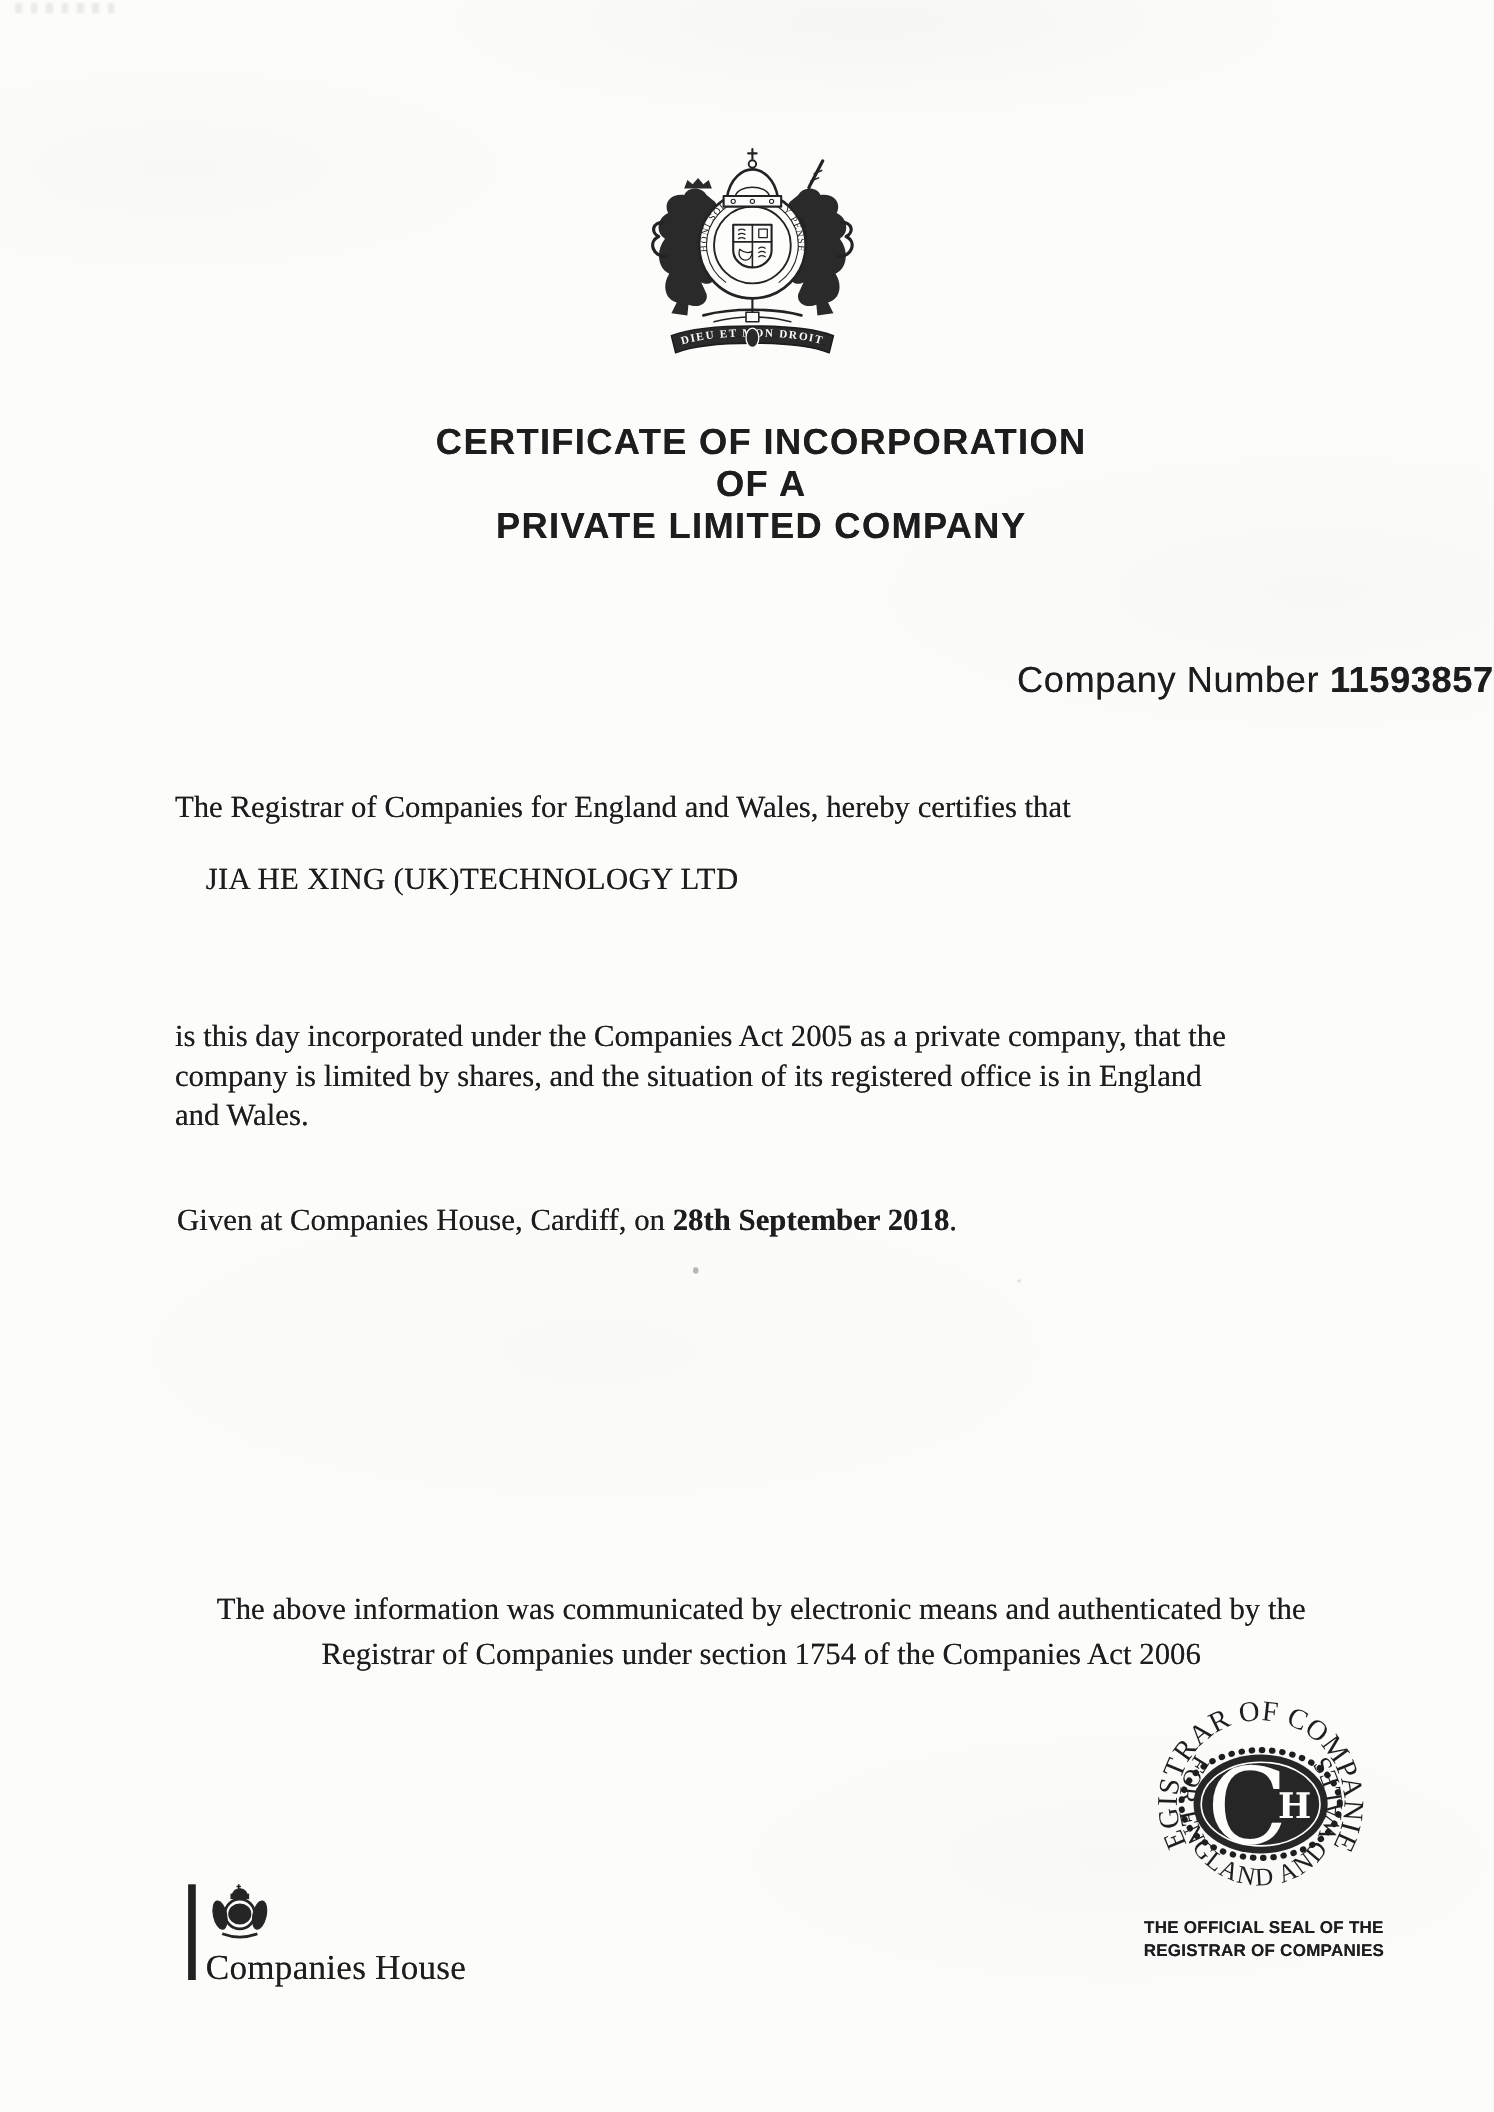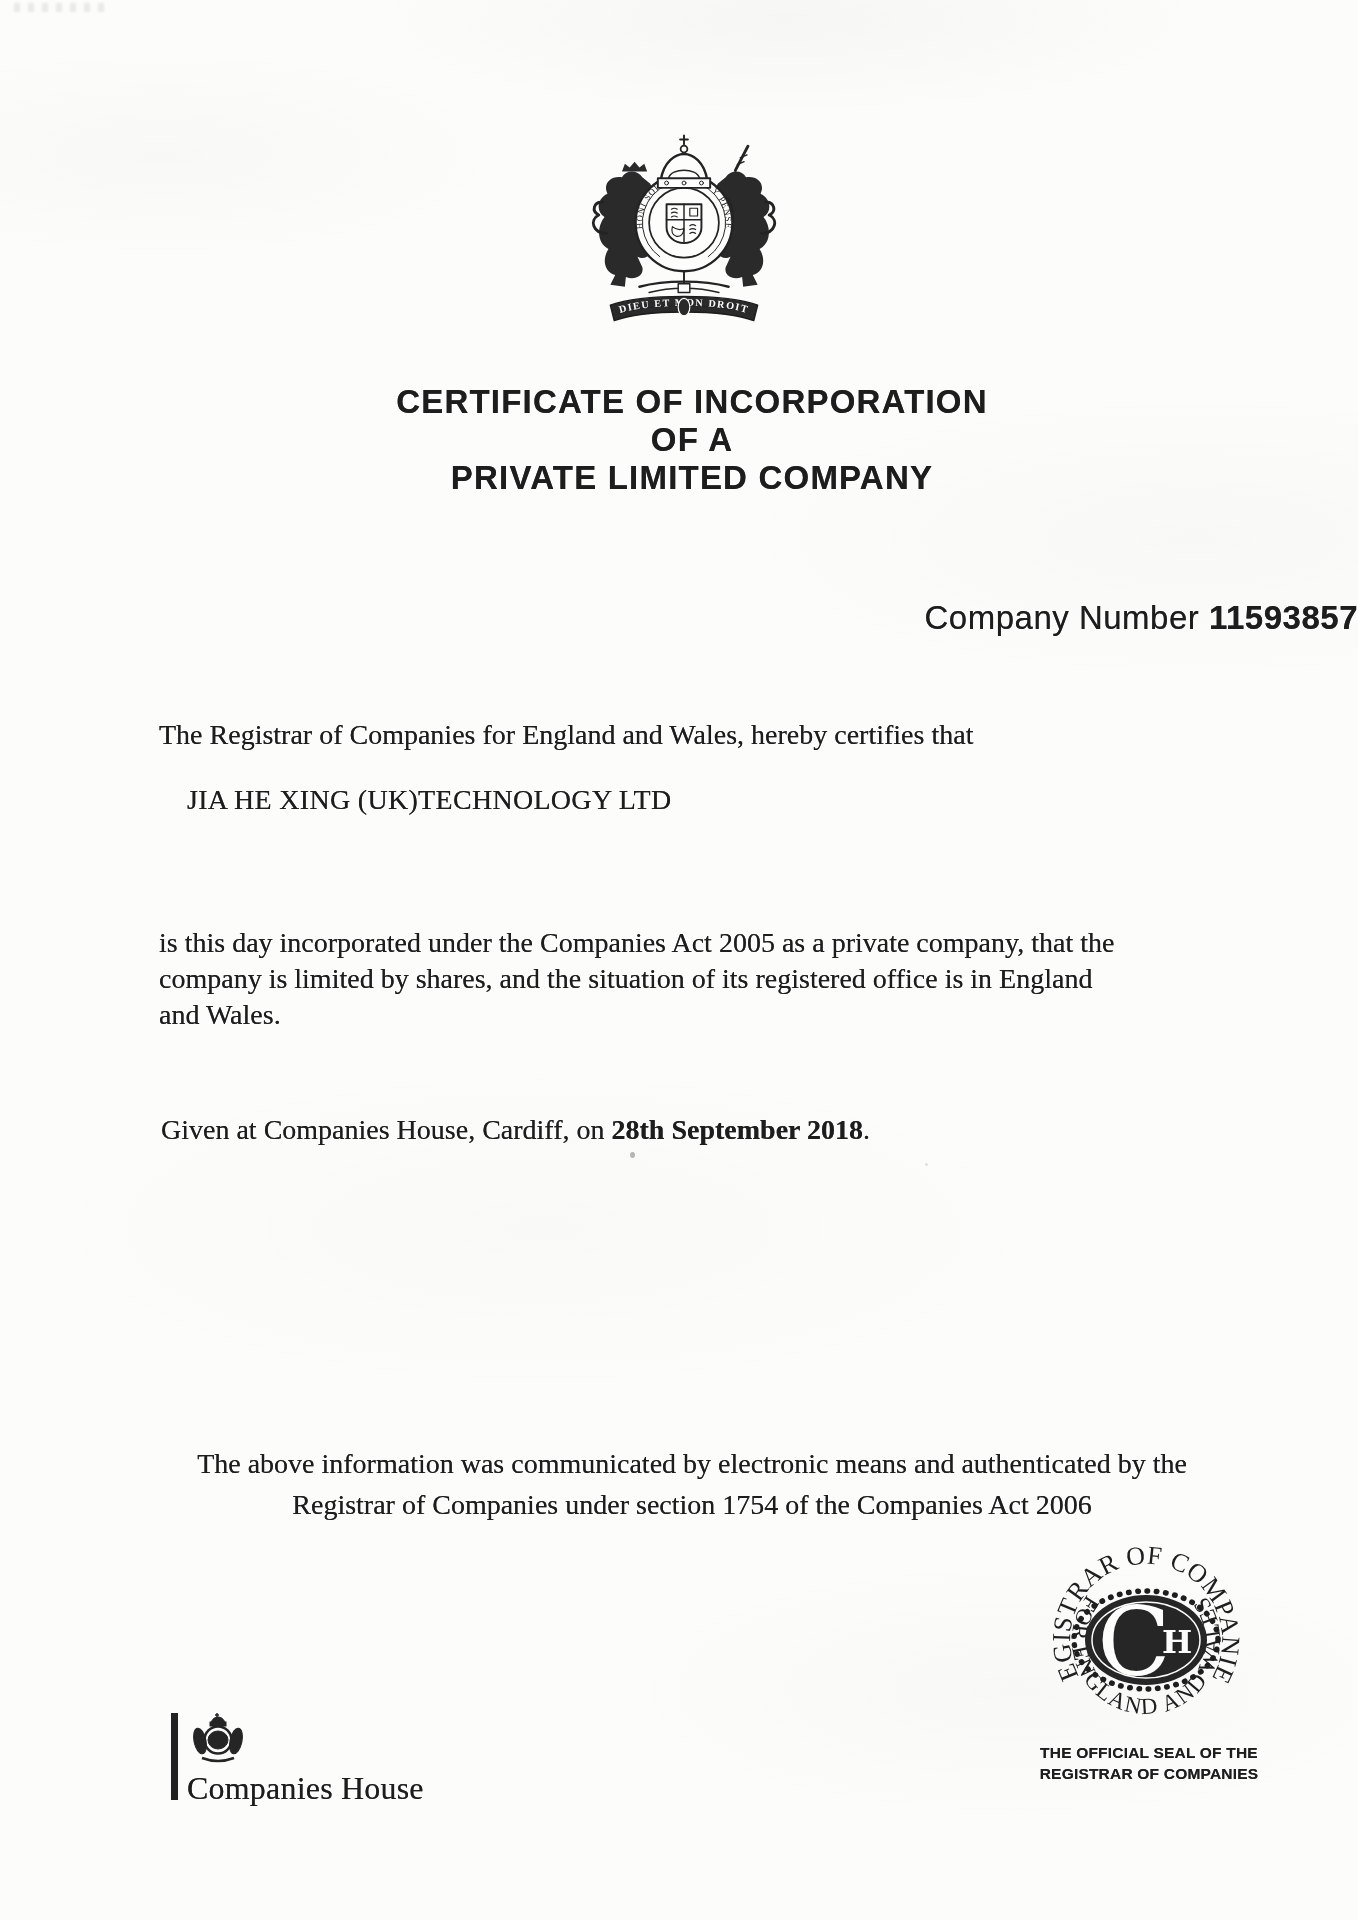--- a/index.html
+++ b/index.html
@@ -35,21 +35,21 @@
     top:599px;
     font-family:"Liberation Sans", sans-serif;
     font-size:33px; letter-spacing:0.5px;text-align:right;
   }
   .company-number b{ font-weight:700; }
 
   .bodytext{ font-size:28px; line-height:36px; white-space:nowrap; }
   .registrar-line{ left:159px; top:717px; }
   .company-name{ left:159px; top:782px; letter-spacing:0.3px;margin-left:28px; }
   .incorporation-paragraph{ left:159px; top:925px; }
-  .given-line{ left:161px; top:1092px;margin-top:20px; }
+  .given-line{ left:161px; top:1092px; }
   .given-line b{ font-weight:700; }
 
   .footer-note{
     top:1454px; font-size:28px; line-height:20px;
   }
   .footer-note .line + .line{ margin-top:21px; }
 
   .seal-caption{
     position:absolute; left:1010px; top:1742px; width:278px;
     text-align:center;

